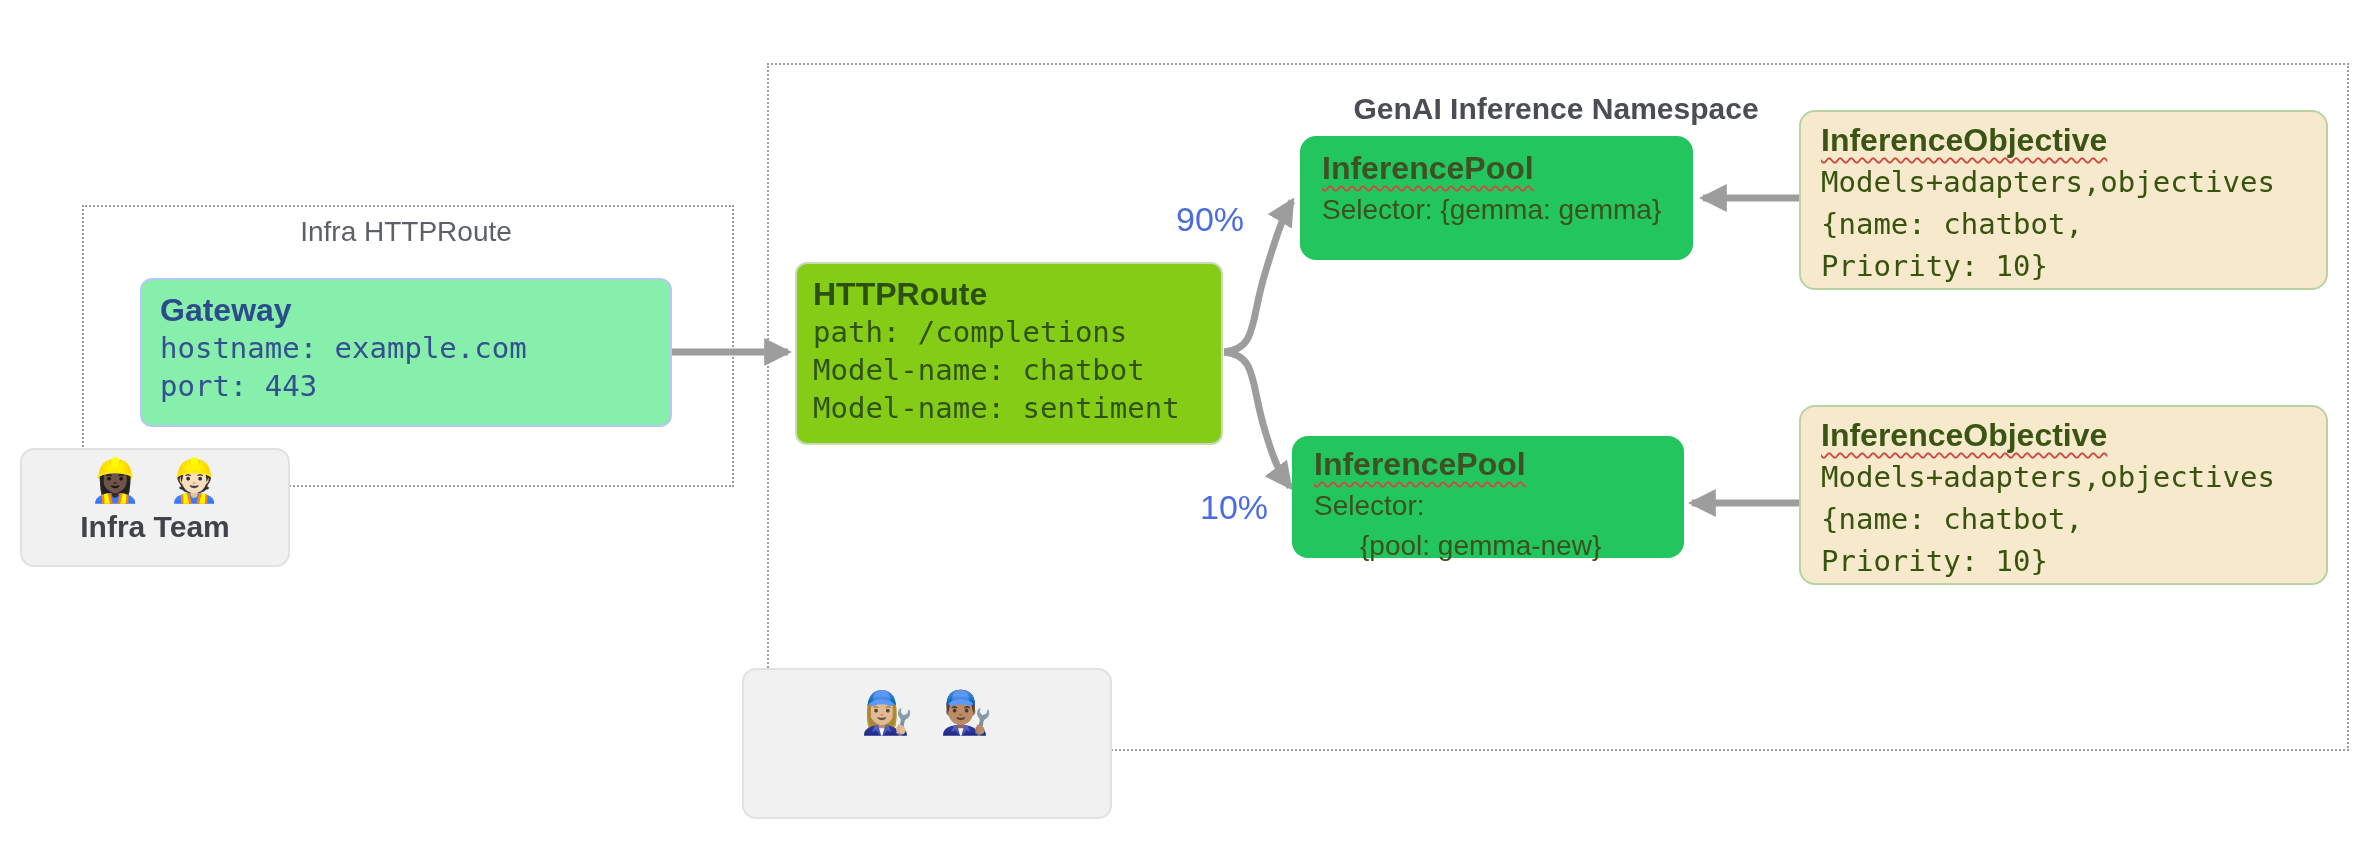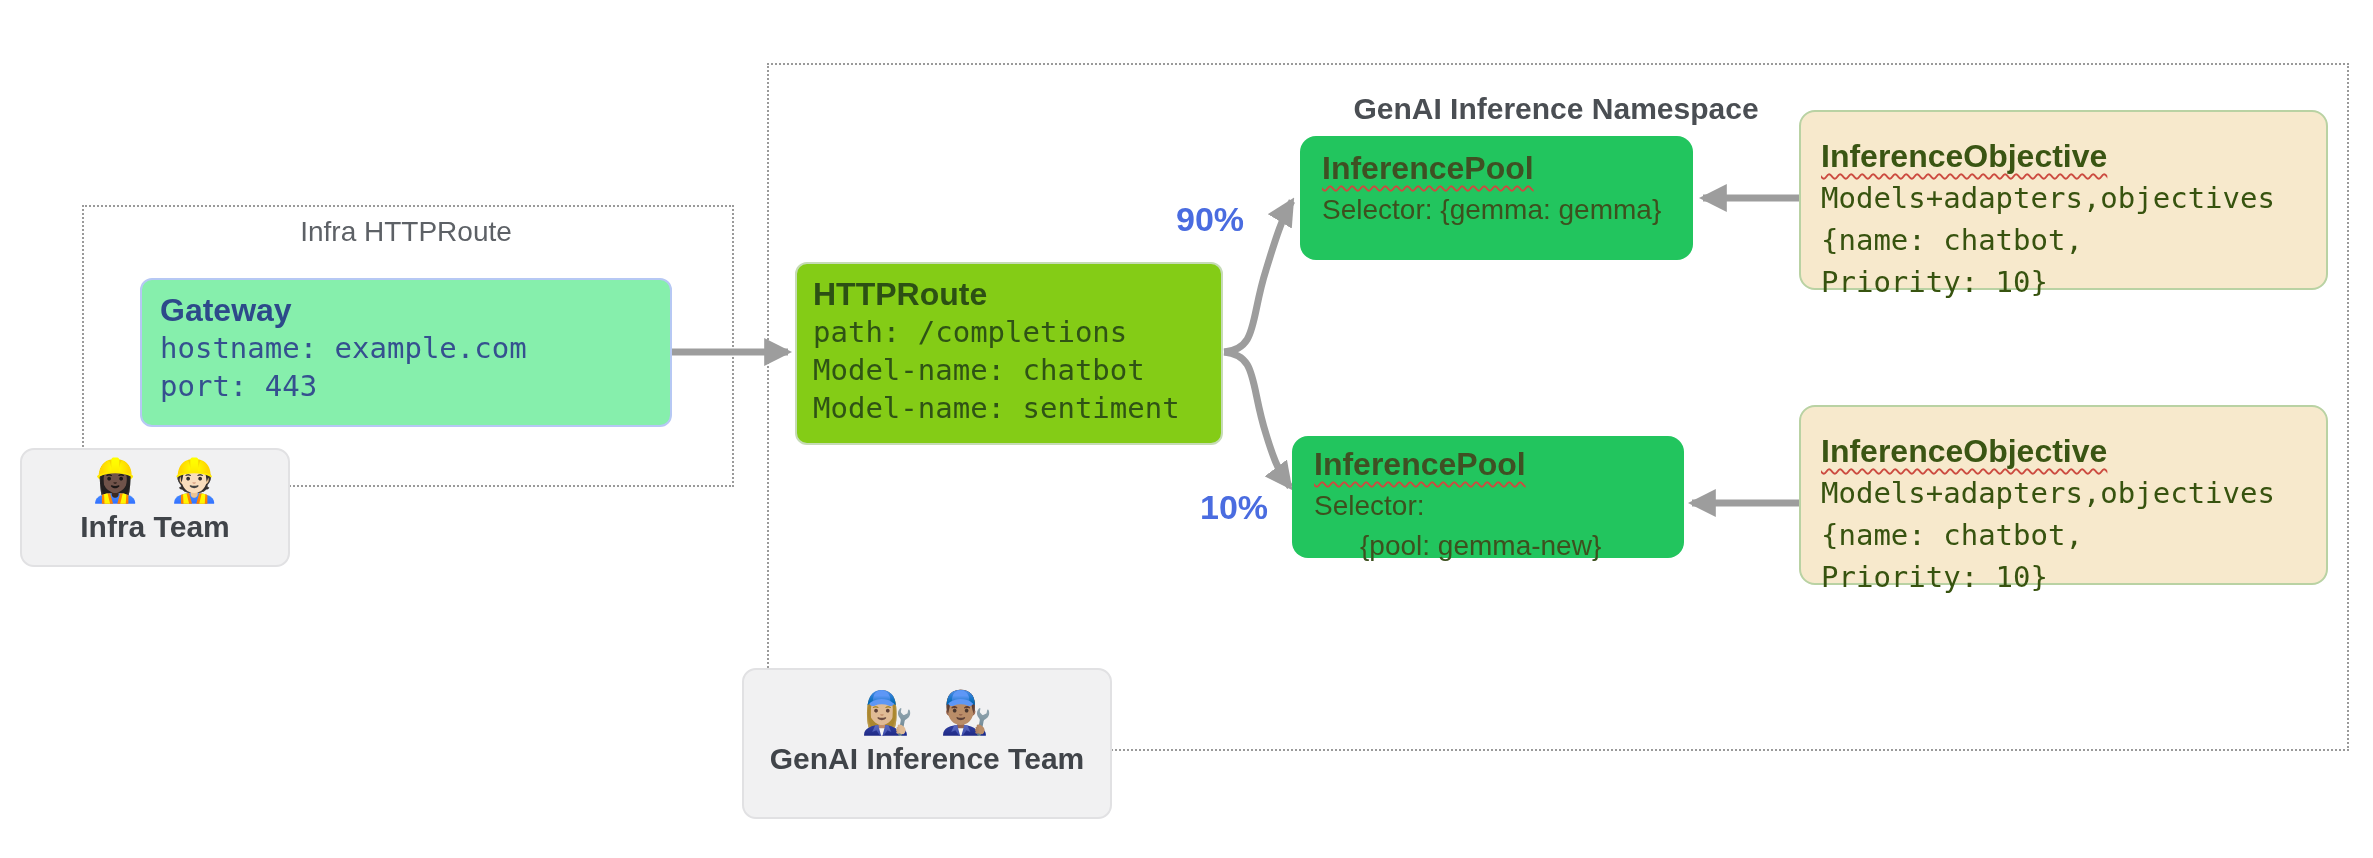--- a/index.html
+++ b/index.html
@@ -42,27 +42,27 @@
   }
   .httproute .mono{color:#2f5315;}
   .pool{
     background:#22c55e;border:none;border-radius:16px;color:#3f5023;
   }
   .pool-top{left:1300px;top:136px;width:393px;height:124px;padding:14px 22px 0 22px;}
   .pool-bottom{left:1292px;top:436px;width:392px;height:122px;padding:10px 22px 0 22px;}
   .pool .sansline{margin-top:6px;color:#3d501e;}
   .objective{
     background:#f7e9cc;border:2px solid #b9d2a3;border-radius:16px;
-    color:#3a5513;padding:26px 20px 0 20px;width:529px;height:180px;
+    color:#3a5513;padding:10px 20px 0 20px;width:529px;height:180px;
   }
   .objective .mono{color:#37530f;margin-top:4px;}
   .obj-top{left:1799px;top:110px;}
   .obj-bottom{left:1799px;top:405px;}
   
-  .weight{position:absolute;z-index:3;font-size:34px;font-weight:700;color:#4a6ce0;}
+  .weight{position:absolute;z-index:3;font-size:34px;font-weight:400;color:#4a6ce0;}
   .weight-top{left:1176px;top:200px;}
   .weight-bottom{left:1200px;top:488px;}
   
   .team{
     position:absolute;z-index:4;background:#f1f1f2;border:2px solid #e1e1e3;
     border-radius:14px;display:flex;flex-direction:column;align-items:center;
     box-sizing:border-box;
   }
   .team-infra{left:20px;top:448px;width:270px;height:119px;padding-top:8px;}
   .team-genai{left:742px;top:668px;width:370px;height:151px;padding-top:20px;}
@@ -142,16 +142,15 @@
       <span>👷🏻</span>
     </div>
     <div class="team-label">Infra Team</div>
   </div>
 
   <div class="team team-genai">
     <div class="emoji-row">
       <span>👩🏼‍🔧</span>
       <span>👨🏽‍🔧</span>
     </div>
-    <div class="team-label">GenAI Inference Team</div>
   </div>
 
 </div>
 
 </body></html>

